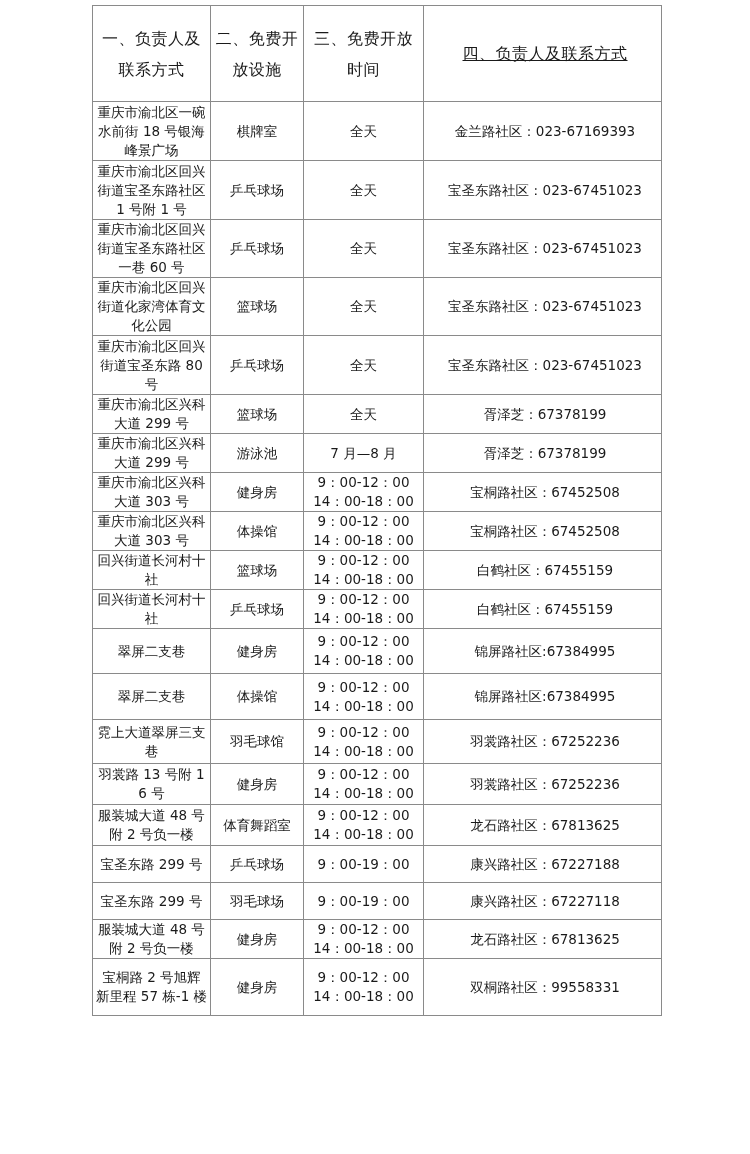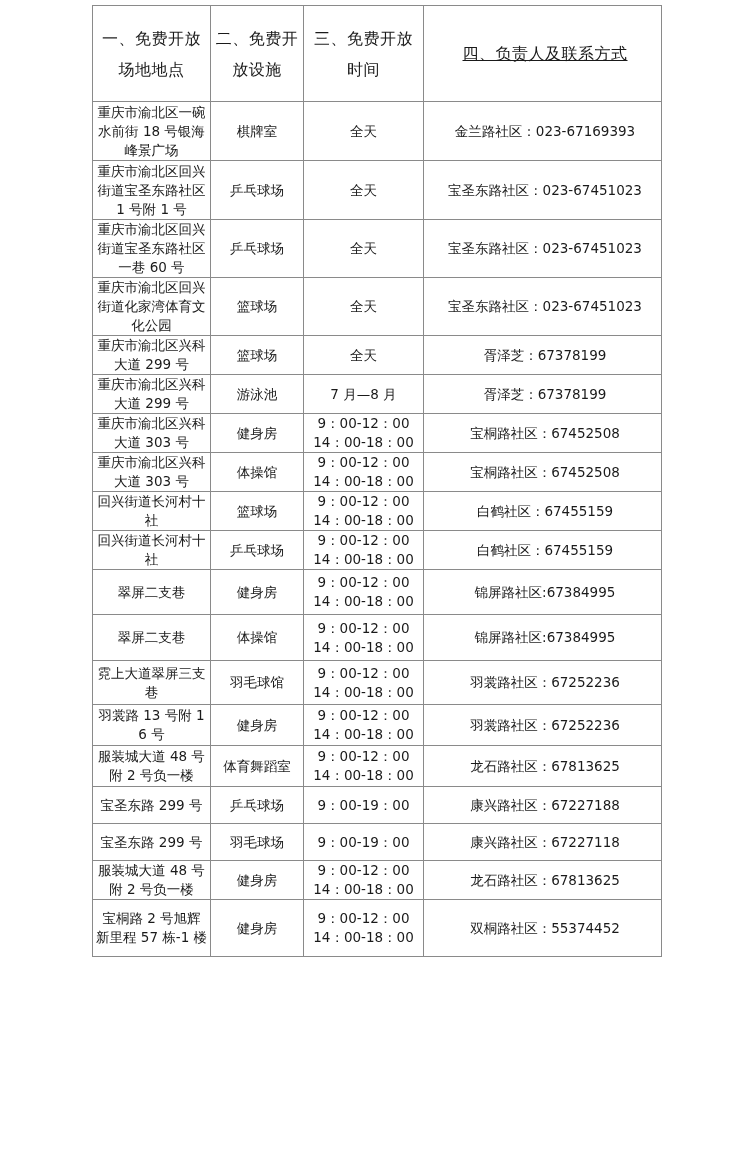--- a/index.html
+++ b/index.html
@@ -20,21 +20,21 @@
 
 <table id="tbl">
   <colgroup>
     <col style="width:118px">
       <col style="width:93px">
       <col style="width:120px">
       <col style="width:238px">
   </colgroup>
   <thead>
     <tr style="height:96px">
-      <td class="c1">一、免费开放场地地点</td>
+      <td class="c1">一、负责人及联系方式</td>
       <td class="c2">二、免费开放设施</td>
       <td class="c3">三、免费开放时间</td>
       <td class="c4">四、负责人及联系方式</td>
     </tr>
   </thead>
   <tbody id="tbody">
       <tr style="height: 59px;">
         <td class="c1">重庆市渝北区一碗水前街 18 号银海峰景广场</td>
         <td class="c2">棋牌室</td>
         <td class="c3">
@@ -59,20 +59,28 @@
         <td class="c4">宝圣东路社区：023-67451023</td>
       </tr>
       <tr style="height: 58px;">
         <td class="c1">重庆市渝北区回兴街道化家湾体育文化公园</td>
         <td class="c2">篮球场</td>
         <td class="c3">
           <span class="t">全天</span>
         </td>
         <td class="c4">宝圣东路社区：023-67451023</td>
       </tr>
+      <tr style="height: 59px;">
+        <td class="c1">重庆市渝北区回兴街道宝圣东路 80 号</td>
+        <td class="c2">乒乓球场</td>
+        <td class="c3">
+          <span class="t">全天</span>
+        </td>
+        <td class="c4">宝圣东路社区：023-67451023</td>
+      </tr>
       <tr style="height: 39px;">
         <td class="c1">重庆市渝北区兴科大道 299 号</td>
         <td class="c2">篮球场</td>
         <td class="c3">
           <span class="t">全天</span>
         </td>
         <td class="c4">胥泽芝：67378199</td>
       </tr>
       <tr style="height: 39px;">
         <td class="c1">重庆市渝北区兴科大道 299 号</td>
@@ -188,16 +196,16 @@
         </td>
         <td class="c4">龙石路社区：67813625</td>
       </tr>
       <tr style="height: 57px; border-radius: 26px;">
         <td class="c1">宝桐路 2 号旭辉新里程 57 栋-1 楼</td>
         <td class="c2">健身房</td>
         <td class="c3">
           <span class="t">9：00-12：00</span>
           <span class="t">14：00-18：00</span>
         </td>
-        <td class="c4">双桐路社区：55374452</td>
+        <td class="c4">双桐路社区：99558331</td>
       </tr>
     </tbody>
 </table>
 
 </body></html>

